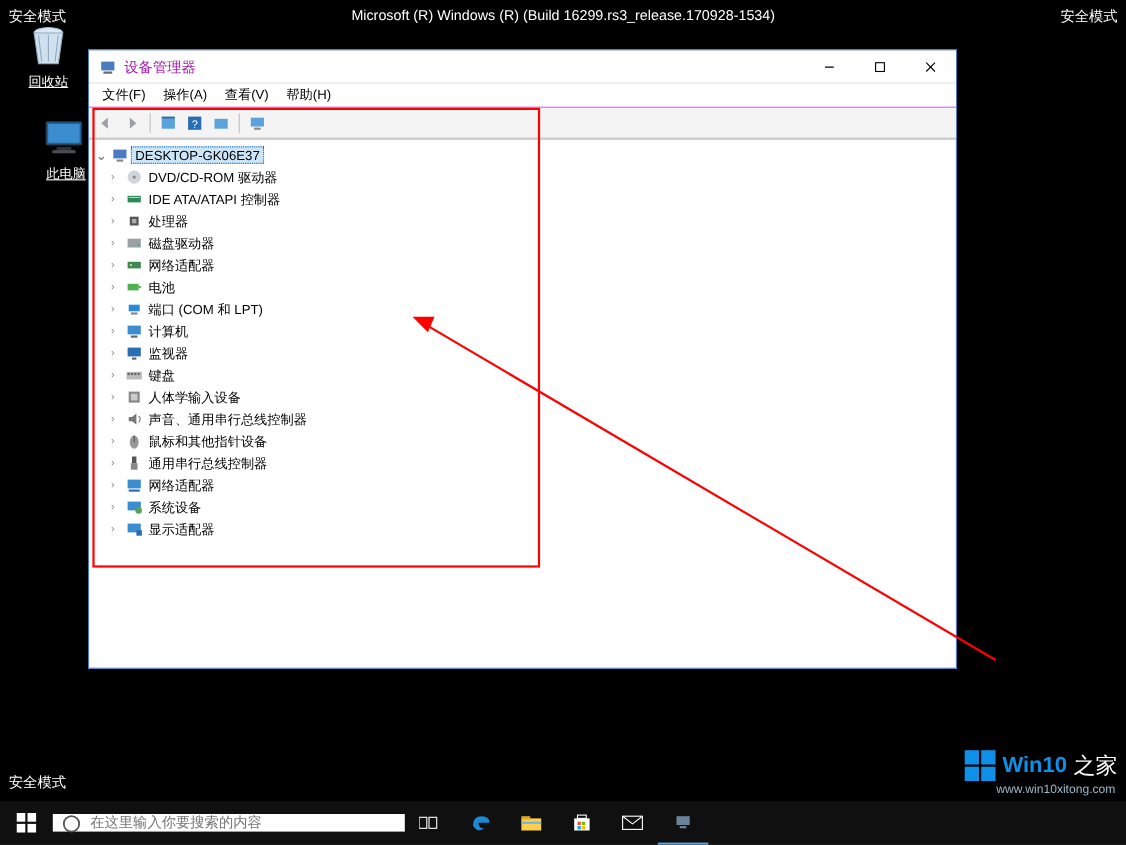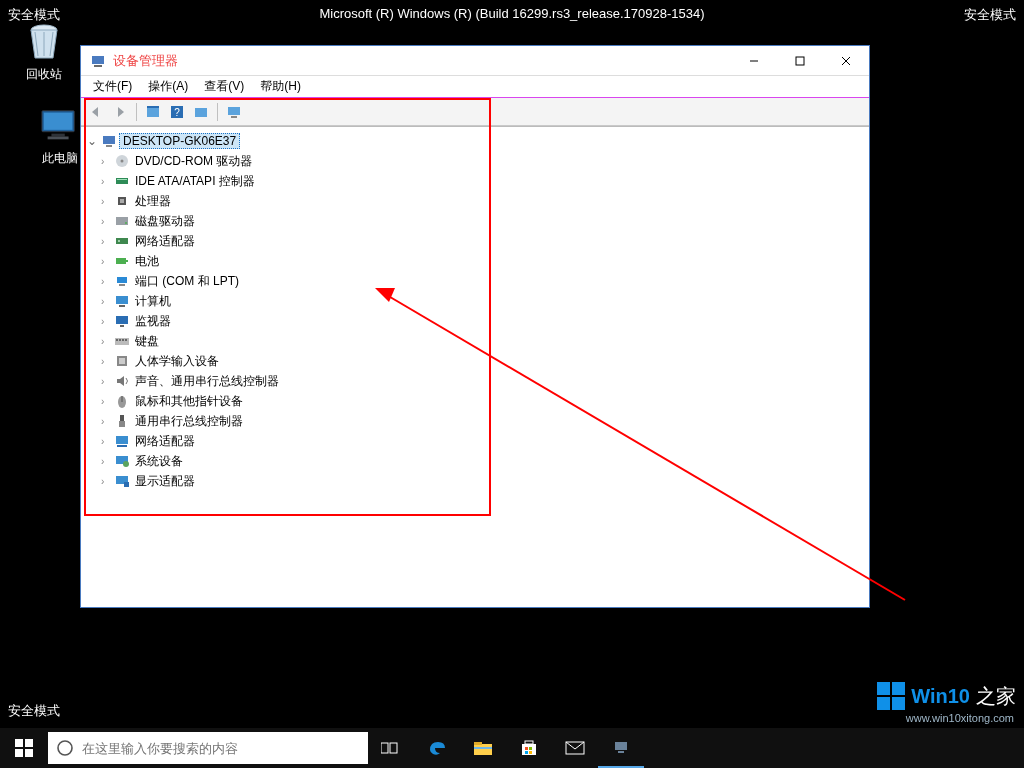--- a/index.html
+++ b/index.html
@@ -14,33 +14,33 @@
   }
   
   .safe-corner { position:absolute; color:#fff; font-size:13px; }
   .safe-tl { top:6px; left:8px; }
   .safe-tr { top:6px; right:8px; }
   .safe-bl { bottom:48px; left:8px; }
   .build-str { position:absolute; top:6px; left:0; right:0; text-align:center; font-size:13px; }
   
   .desk-icon { position:absolute; width:64px; text-align:center; }
   .desk-icon .glyph { width:40px; height:40px; margin:0 auto 4px; display:flex; align-items:center; justify-content:center; }
-  .desk-icon .lbl { color:#fff; font-size:12px; text-shadow:0 1px 2px #000; }
+  .desk-icon .lbl { color:#fff; font-size:12px; text-shadow:0 1px 2px #000;text-decoration:underline; }
   .recycle .glyph svg, .thispc .glyph svg { display:block; }
   .recycle { top:22px; left:12px; }
   .thispc  { top:106px; left:28px; }
   
   .window {
     position:absolute; top:45px; left:80px; width:790px; height:563px;
     background:#fff; color:#000;
     border:1px solid #4a7abf; box-shadow:0 0 0 1px rgba(0,0,0,.2);
   }
   .titlebar { height:30px; background:#fff; border-bottom:1px solid #ddd; display:flex; align-items:center; }
   .titlebar .ticon { width:18px; height:18px; margin:0 6px 0 8px; display:flex; align-items:center; justify-content:center; }
-  .titlebar .ttext { flex:1; font-size:13px; color:#ef4444; }
+  .titlebar .ttext { flex:1; font-size:13px; color:#a21caf; }
   .win-btns { display:flex; height:100%; }
   .win-btns div { width:46px; display:flex; align-items:center; justify-content:center; font-size:13px; font-family:"Segoe UI"; }
   .menubar { height:22px; background:#fff; border-bottom:1px solid #d946ef; display:flex; align-items:center; padding-left:4px; font-size:12px; color:#000; }
   .menubar span { padding:0 8px; }
   .toolbar { height:28px; background:#f4f4f4; border-bottom:1px solid #c9c9c9; display:flex; align-items:center; padding:0 4px; gap:2px; }
   .tbtn { width:22px; height:22px; display:flex; align-items:center; justify-content:center; border:1px solid transparent; }
   .tbtn svg { display:block; }
   .tree { position:relative; padding:4px 2px; border-top:1px solid #bbb; overflow:auto; height:calc(100% - 30px - 22px - 28px); }
   .root-row { display:flex; align-items:center; height:20px; padding-left:2px; }
   .root-row .exp { width:14px; text-align:center; color:#666; }
@@ -48,21 +48,21 @@
   .node { display:flex; align-items:center; height:20px; padding-left:18px; }
   .node .exp { width:12px; color:#888; font-size:10px; }
   .node .nicon { width:18px; height:16px; display:flex; align-items:center; justify-content:center; }
   .node .nlabel { padding-left:4px; color:#000; font-size:12px; }
   
   .anno-box { position:absolute; top:98px; left:84px; width:407px; height:418px; border:2px solid #f00; pointer-events:none; }
   .anno-arrow { position:absolute; top:280px; left:365px; pointer-events:none; }
   
   .taskbar { position:absolute; bottom:0; left:0; right:0; height:40px; background:#101010; display:flex; align-items:center; }
   .start { width:48px; height:40px; display:flex; align-items:center; justify-content:center; }
-  .searchbox { width:320px; height:32px; margin:4px 0; background:#fff; display:flex; align-items:center; color:#777; }
+  .searchbox { width:320px; height:16px; margin:4px 0; background:#fff; display:flex; align-items:flex-start; color:#777; }
   .searchbox .sicon { width:34px; display:flex; align-items:center; justify-content:center; }
   .searchbox input { border:none; outline:none; flex:1; font-size:13px; color:#555; background:transparent; }
   .tbicon { width:46px; height:40px; display:flex; align-items:center; justify-content:center; }
   .tbicon svg { display:block; }
   .tbicon.sel { border-bottom:2px solid #57a8e8; }
   
   .wm { position:absolute; right:8px; bottom:48px; background:rgba(128,128,128,.0); display:flex; align-items:center; gap:6px; font-size:20px; }
   .wm .wlogo { width:28px; height:28px; display:grid; grid-template-columns:1fr 1fr; grid-template-rows:1fr 1fr; gap:2px; }
   .wm .wlogo div { background:#0f90e8; }
   .wm .wt1 { color:#0f90e8; font-weight:600; }

